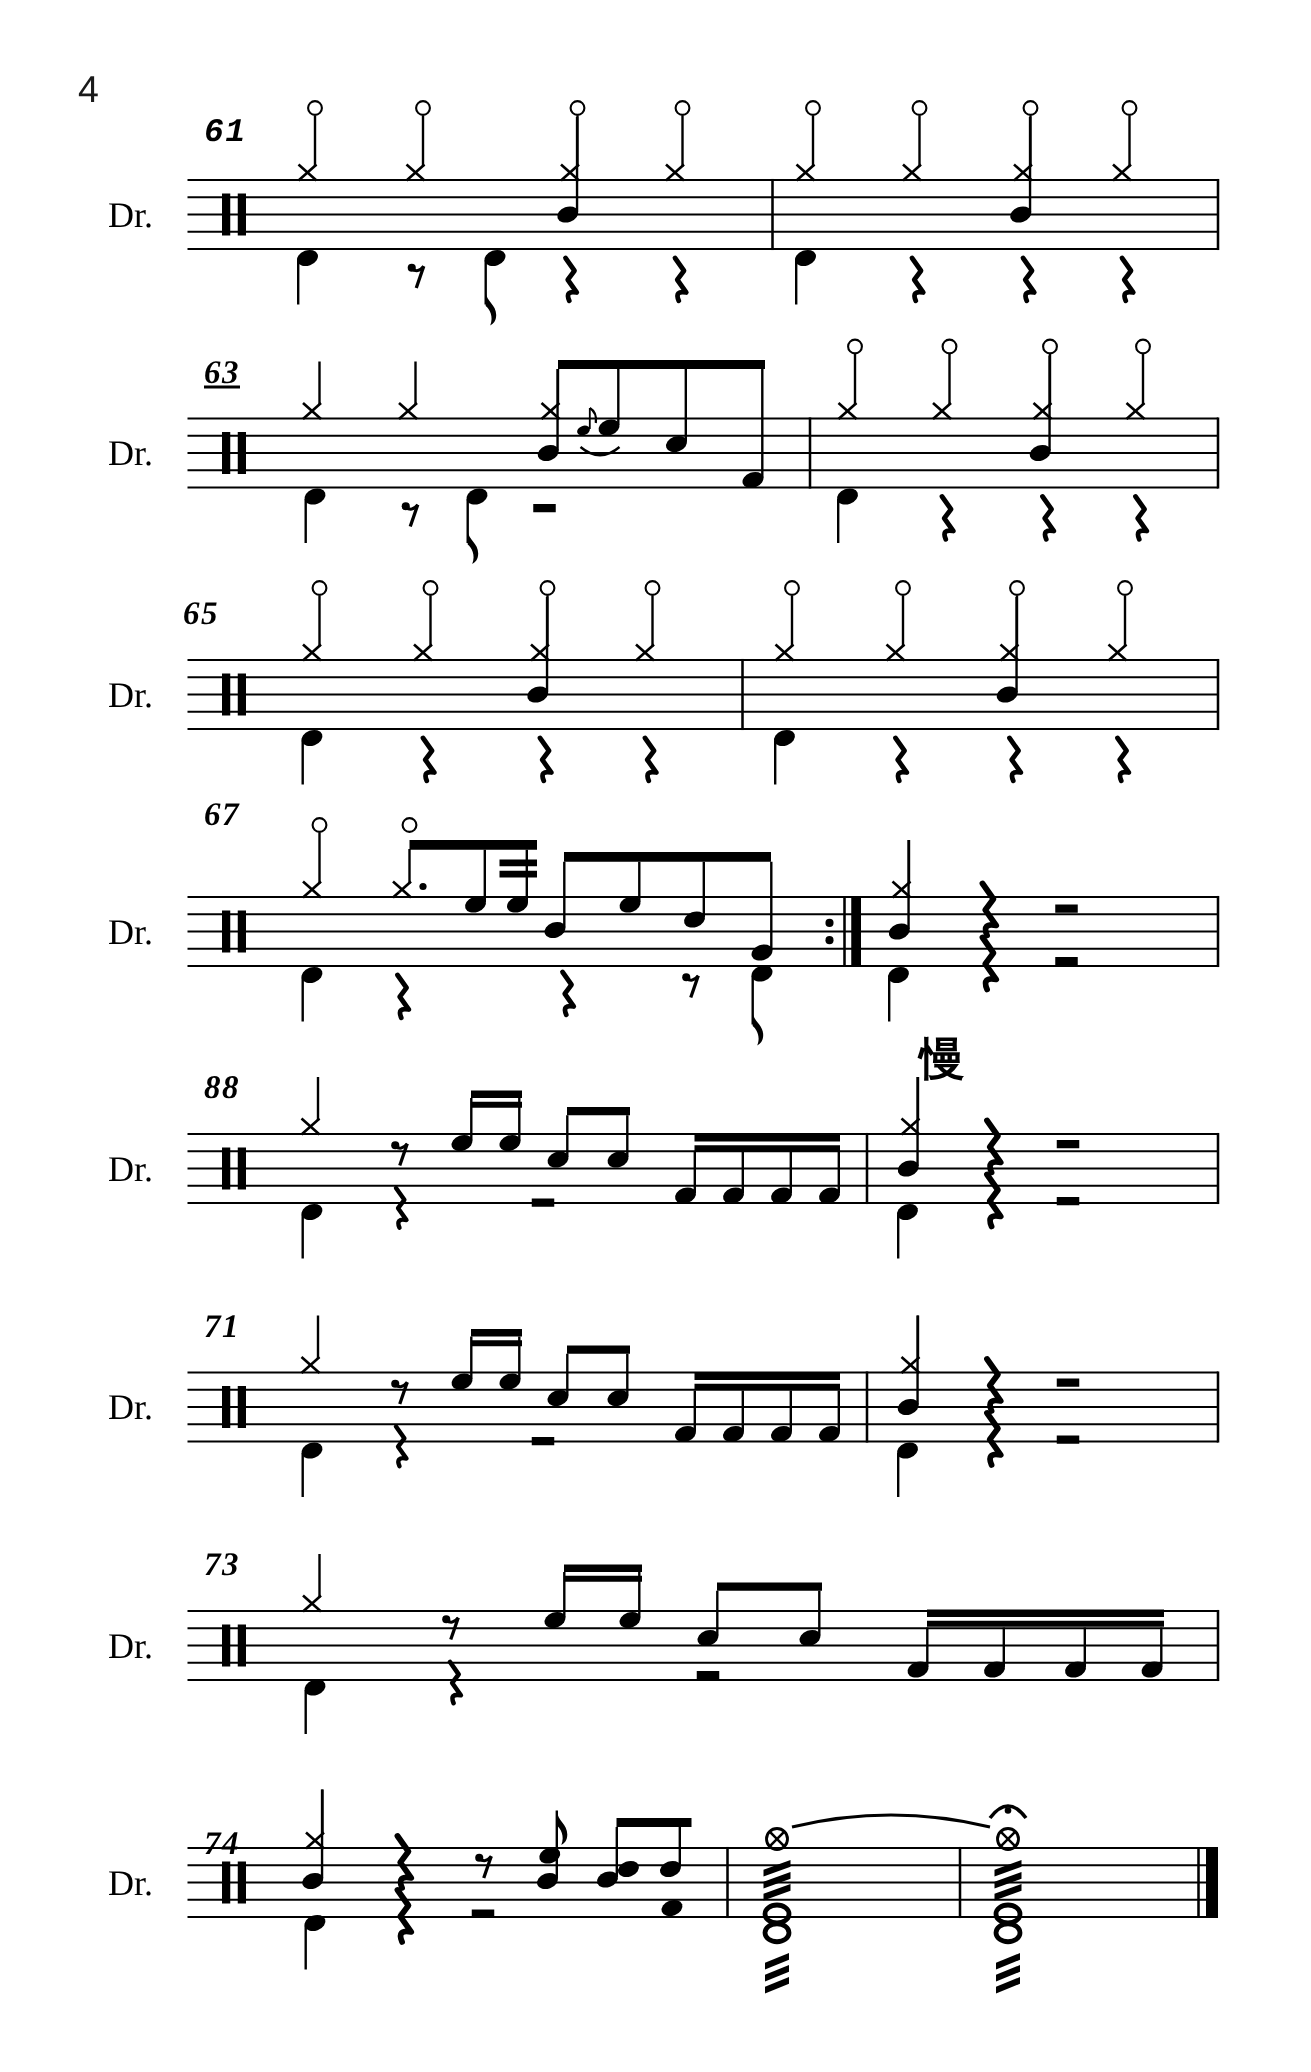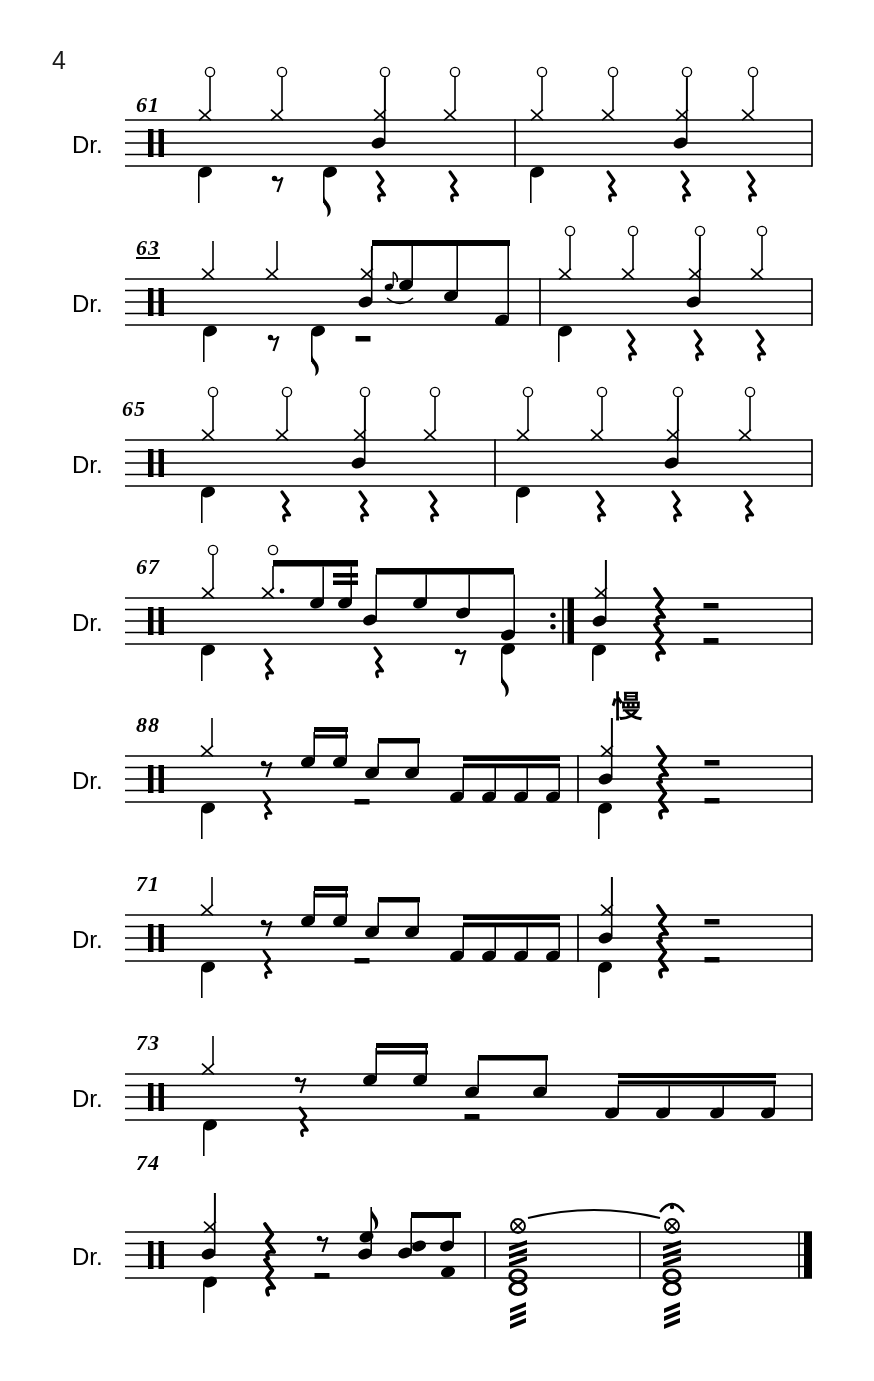--- a/index.html
+++ b/index.html
@@ -3,21 +3,21 @@
 <meta charset="utf-8">
 <style>
   html,body{margin:0;padding:0;background:#e8e8e8;}
   .sheet{position:relative;width:874px;height:1381px;background:#ffffff;margin:0 auto;overflow:hidden;
          font-family:"Liberation Serif",serif;}
   svg#score{position:absolute;left:0;top:0;}
   .page-num{position:absolute;left:52px;top:46px;font-family:"Liberation Sans",sans-serif;
             font-size:25px;color:#1a1a1a;}
   .m-num{position:absolute;font-family:"Liberation Serif",serif;font-style:italic;font-weight:600;
          font-size:22px;color:#000;letter-spacing:1px;}
-  .dr-label{position:absolute;font-family:Liberation Sans, sans-serif;font-size:24px;color:#000;text-align:right;}
+  .dr-label{position:absolute;font-family:Liberation Serif, serif;font-size:24px;color:#000;text-align:right;}
   .tempo{position:absolute;font-family:"DejaVu Sans",sans-serif;font-size:30px;font-weight:700;color:#000;}
 </style>
 </head>
 <body>
 
 <div class="sheet">
   <div class="page-num">4</div>
   <svg id="score" width="874" height="1381" viewBox="0 0 874 1381">
       <g>
         <line x1="125" y1="120" x2="812" y2="120" stroke="#000000" stroke-width="1.3"></line>
@@ -467,31 +467,31 @@
         <polygon points="664,1308.5 680,1302 680,1306.5 664,1313" fill="#000000"></polygon>
         <polygon points="664,1316.5 680,1310 680,1314.5 664,1321" fill="#000000"></polygon>
         <polygon points="664,1324.5 680,1318 680,1322.5 664,1329" fill="#000000"></polygon>
         <path d="M660 1212 Q672 1196 684 1212" fill="none" stroke="#000000" stroke-width="2.4"></path>
         <circle cx="672" cy="1207" r="2.2" fill="#000000"></circle>
         <line x1="799" y1="1232" x2="799" y2="1278" stroke="#000000" stroke-width="1.7"></line>
         <rect x="804" y="1232" width="8" height="46" fill="#000000"></rect>
       </g>
     </svg>
   <div id="overlay">
-      <div class="m-num" style="left: 136px; top: 92px;">61</div>
+      <div class="m-num" style="left: 136px; top: 76px; font-family: Liberation Mono, monospace;">61</div>
       <div class="dr-label" style="left: 72px; top: 131px;">Dr.</div>
       <div class="m-num" style="left: 136px; top: 235px; text-decoration: underline;">63</div>
       <div class="dr-label" style="left: 72px; top: 290px;">Dr.</div>
       <div class="m-num" style="left: 122px; top: 396px;">65</div>
       <div class="dr-label" style="left: 72px; top: 451px;">Dr.</div>
-      <div class="m-num" style="left: 136px; top: 554px;">67</div>
+      <div class="m-num" style="left: 136px; top: 530px;">67</div>
       <div class="dr-label" style="left: 72px; top: 609px;">Dr.</div>
       <div class="m-num" style="left: 136px; top: 712px;">88</div>
       <div class="dr-label" style="left: 72px; top: 767px;">Dr.</div>
       <div class="m-num" style="left: 136px; top: 871px;">71</div>
       <div class="dr-label" style="left: 72px; top: 926px;">Dr.</div>
       <div class="m-num" style="left: 136px; top: 1030px;">73</div>
       <div class="dr-label" style="left: 72px; top: 1085px;">Dr.</div>
-      <div class="m-num" style="left: 136px; top: 1150px;">74</div>
+      <div class="m-num" style="left: 136px; top: 1216px;">74</div>
       <div class="dr-label" style="left: 72px; top: 1243px;">Dr.</div>
       <div class="tempo" style="left: 613px; top: 686px;">慢</div>
     </div>
 </div>
 
 </body></html>

